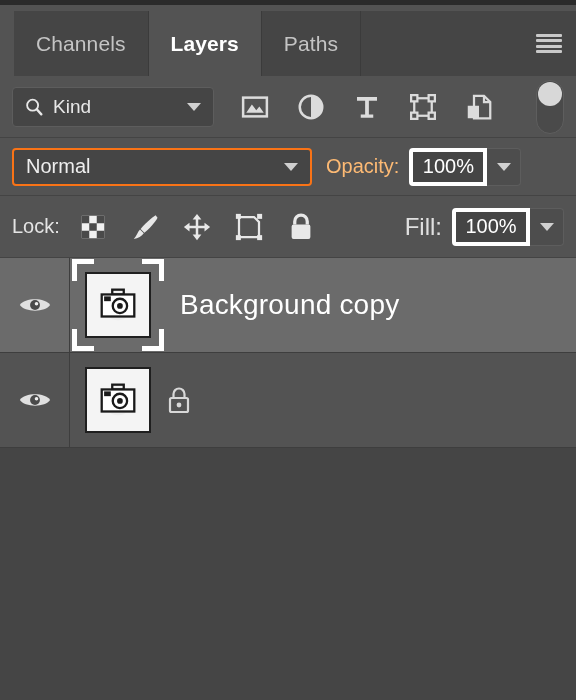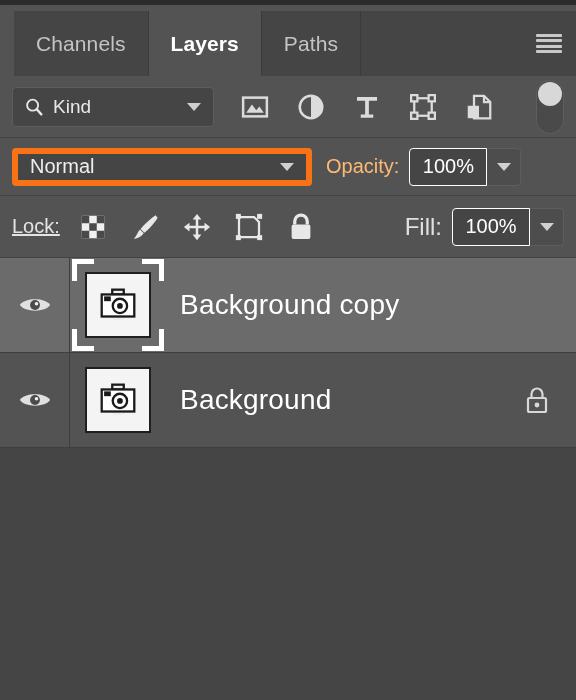--- a/index.html
+++ b/index.html
@@ -111,51 +111,51 @@
     position: absolute; top: 1px; left: 1px;
     width: 24px; height: 24px;
     border-radius: 50%;
     background: #d8d8d8;
   }
 
   
   .blend-select {
     width: 300px; height: 38px;
     background: #454545;
-    border: 6px solid #f97316;
+    border: 2px solid #f97316;
     border-radius: 4px;
     display: flex; align-items: center;
     padding: 0 12px;
     position: relative;
     color: #eeeeee; font-size: 20px;
   }
   .blend-select .chev { position: absolute; right: 12px; }
   .opacity-label {
     color: #fdba74; font-size: 20px; margin-left: 14px; white-space: nowrap;
   }
   .num-field {
     height: 38px; min-width: 78px;
     background: #454545;
-    border: 1px solid #ffffff;
+    border: 4px solid #ffffff;
     border-radius: 4px 0 0 4px;
     display: flex; align-items: center; justify-content: center;
     color: #ffffff; font-size: 20px;
     margin-left: 10px;
     padding: 0 8px;
   }
   .num-stepper {
     height: 38px; width: 34px;
     background: #4d4d4d;
     border: 1px solid #5d5d5d; border-left: none;
     border-radius: 0 4px 4px 0;
     display: flex; align-items: center; justify-content: center;
   }
 
   
-  .lock-label { color: #e4e4e4; font-size: 20px; margin-right: 18px; text-decoration: underline; }
+  .lock-label { color: #e4e4e4; font-size: 20px; margin-right: 18px; }
   .lock-icons { display: flex; align-items: center; gap: 22px; }
   .licon { width: 30px; height: 30px; display: block; }
   .fill-group { display: flex; align-items: center; margin-left: auto; }
   .fill-label { color: #e0e0e0; font-size: 24px; }
 
   
   .layer-list { flex: 1; background: #454545; overflow: hidden; }
   .layer {
     height: 95px;
     display: flex; align-items: center;
@@ -377,21 +377,20 @@
           <svg class="cam" viewBox="0 0 48 40">
             <circle cx="24" cy="21" r="15" fill="#ededed"></circle>
             <rect x="18" y="4" width="12" height="5" fill="none" stroke="#1a1a1a" stroke-width="2.4"></rect>
             <rect x="7" y="9" width="34" height="23" fill="#ffffff" stroke="#1a1a1a" stroke-width="2.4"></rect>
             <rect x="9.5" y="11" width="7" height="5" fill="#1a1a1a"></rect>
             <circle cx="26" cy="21" r="7.5" fill="none" stroke="#1a1a1a" stroke-width="2.4"></circle>
             <circle cx="26" cy="21" r="3" fill="#1a1a1a"></circle>
           </svg>
         </div>
       </div>
-      <span class="layer-name">Background</span>
       <svg class="layer-lock" viewBox="0 0 26 30">
         <path d="M7.5 13 V9 A5.5 5.5 0 0 1 18.5 9 V13" fill="none" stroke="#d8d8d8" stroke-width="2.2"></path>
         <rect x="4" y="13" width="18" height="14" rx="1.5" fill="none" stroke="#d8d8d8" stroke-width="2.2"></rect>
         <circle cx="13" cy="20" r="2.4" fill="#d8d8d8"></circle>
       </svg>
     </div>
 
     <div class="empty-area"></div>
   </div>
 </div>

